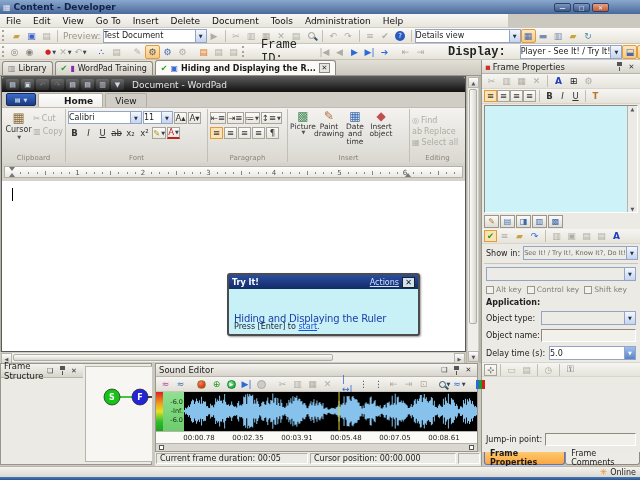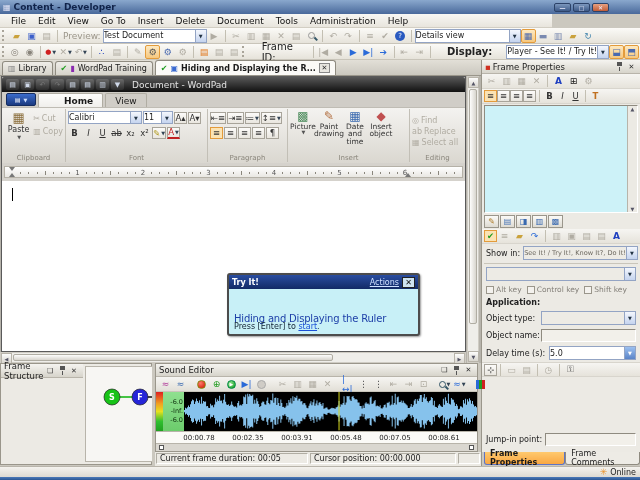--- a/index.html
+++ b/index.html
@@ -3,32 +3,32 @@
 <meta charset="utf-8">
 <style>
   *{margin:0;padding:0;box-sizing:border-box;font-family:"DejaVu Sans","Liberation Sans",sans-serif;}
   html,body{width:640px;height:480px;}
   #app{position:relative;width:640px;height:480px;background:#cbc8bf;overflow:hidden;font-size:9px;color:#1a1a1a;cursor:default;}
   .abs{position:absolute;}
   
   #titlebar{left:0;top:0;width:640px;height:14px;background:linear-gradient(#8aa8cd,#49699b);display:flex;align-items:center;padding:0 3px;color:#10234a;font-weight:bold;font-size:9px;}
   .winbtn{width:17px;height:9px;border:1px solid #2c4268;border-radius:2px;margin-left:2px;display:flex;align-items:center;justify-content:center;font-size:6px;color:#eef;background:linear-gradient(#7c97bd,#3d5a88);}
   .winbtn.close{background:linear-gradient(#e8a080,#c05c38);}
-  #menubar{left:0;top:14px;width:552px;height:14px;background:linear-gradient(#f8f7f4,#e8e5dd);border-bottom:1px solid #d2cec3;display:flex;align-items:center;padding-left:5px;}
+  #menubar{left:0;top:14px;width:508px;height:14px;background:linear-gradient(#f8f7f4,#e8e5dd);border-bottom:1px solid #d2cec3;display:flex;align-items:center;}
   .menu-item{padding:1px 6px;font-size:9px;color:#111;}
   .tbrow{display:flex;align-items:center;background:linear-gradient(#fbfaf7,#e6e3da);border-bottom:1px solid #c9c5ba;padding:0 1px;}
   #toolbar1{left:0;top:28px;width:640px;height:16px;}
   #toolbar2{left:0;top:44px;width:640px;height:16px;}
   .grip{width:4px;height:11px;border-left:2px dotted #a9a499;margin:0 3px 0 1px;}
   .sep{width:1px;height:12px;background:#c3bfb2;margin:0 3px;}
   .tbtn{height:14px;min-width:15px;display:flex;align-items:center;justify-content:center;font-size:9px;border-radius:2px;padding:0 1px;}
   .tbtn.gray{color:#b0aca2;}
   .tbtn.hl{border:1px solid #e39b3b;background:linear-gradient(#fde9c2,#f6c87f);}
   .glabel{color:#9b968a;margin:0 2px;font-size:9px;}
-  .tlabel{color:#222;margin:0 14px;font-size:10px;font-weight:bold;}
+  .tlabel{color:#222;margin:0 14px;font-size:12px;font-weight:bold;font-family:Liberation Mono, monospace;}
   .combo{display:flex;align-items:center;height:14px;background:#fff;border:1px solid #93a4c4;}
   .combo .cv{flex:1;padding:0 0;font-size:8px;white-space:nowrap;overflow:hidden;color:#222;}
   .combo .ca{width:11px;align-self:stretch;display:flex;align-items:center;justify-content:center;background:linear-gradient(#f4f7fd,#c5d4ef);border-left:1px solid #93a4c4;font-size:5px;color:#234;}
   .combo.disabled{background:#edebe5;}
   .combo.disabled .cv{color:#6b675e;}
   .dd{font-size:5px;color:#345;margin-left:1px;}
   
   #tabbar{left:0;top:60px;width:481px;height:16px;background:linear-gradient(#e2dfd7,#cbc8bf);display:flex;align-items:flex-end;padding-left:2px;border-bottom:1px solid #9a968b;}
   .doctab{display:flex;align-items:center;height:14px;padding:0 5px;border:1px solid #8f8b80;border-bottom:none;border-radius:3px 3px 0 0;background:linear-gradient(#efede8,#d6d3ca);margin-right:2px;font-size:8px;gap:3px;}
   .doctab.active{background:#fbfaf7;height:15px;font-weight:bold;}
@@ -290,21 +290,21 @@
           </span>
         <span class="wptab active">Home</span>
         <span class="wptab">View</span>
       </div>
       <div id="wp-ribbon">
 
         <div class="rgroup" style="width:64px;">
           <div style="display:flex;">
             <div class="rbig">
               <span class="bicon">▦</span>
-              <span>Paste</span>
+              <span>Cursor</span>
               <span class="dd" style="color:#555;">▼</span>
             </div>
             <div style="display:flex;flex-direction:column;justify-content:center;">
               <span class="rsmall">
                   <span>✂</span>
                   <span>Cut</span>
                 </span>
               <span class="rsmall">
                   <span>▥</span>
                   <span>Copy</span>

